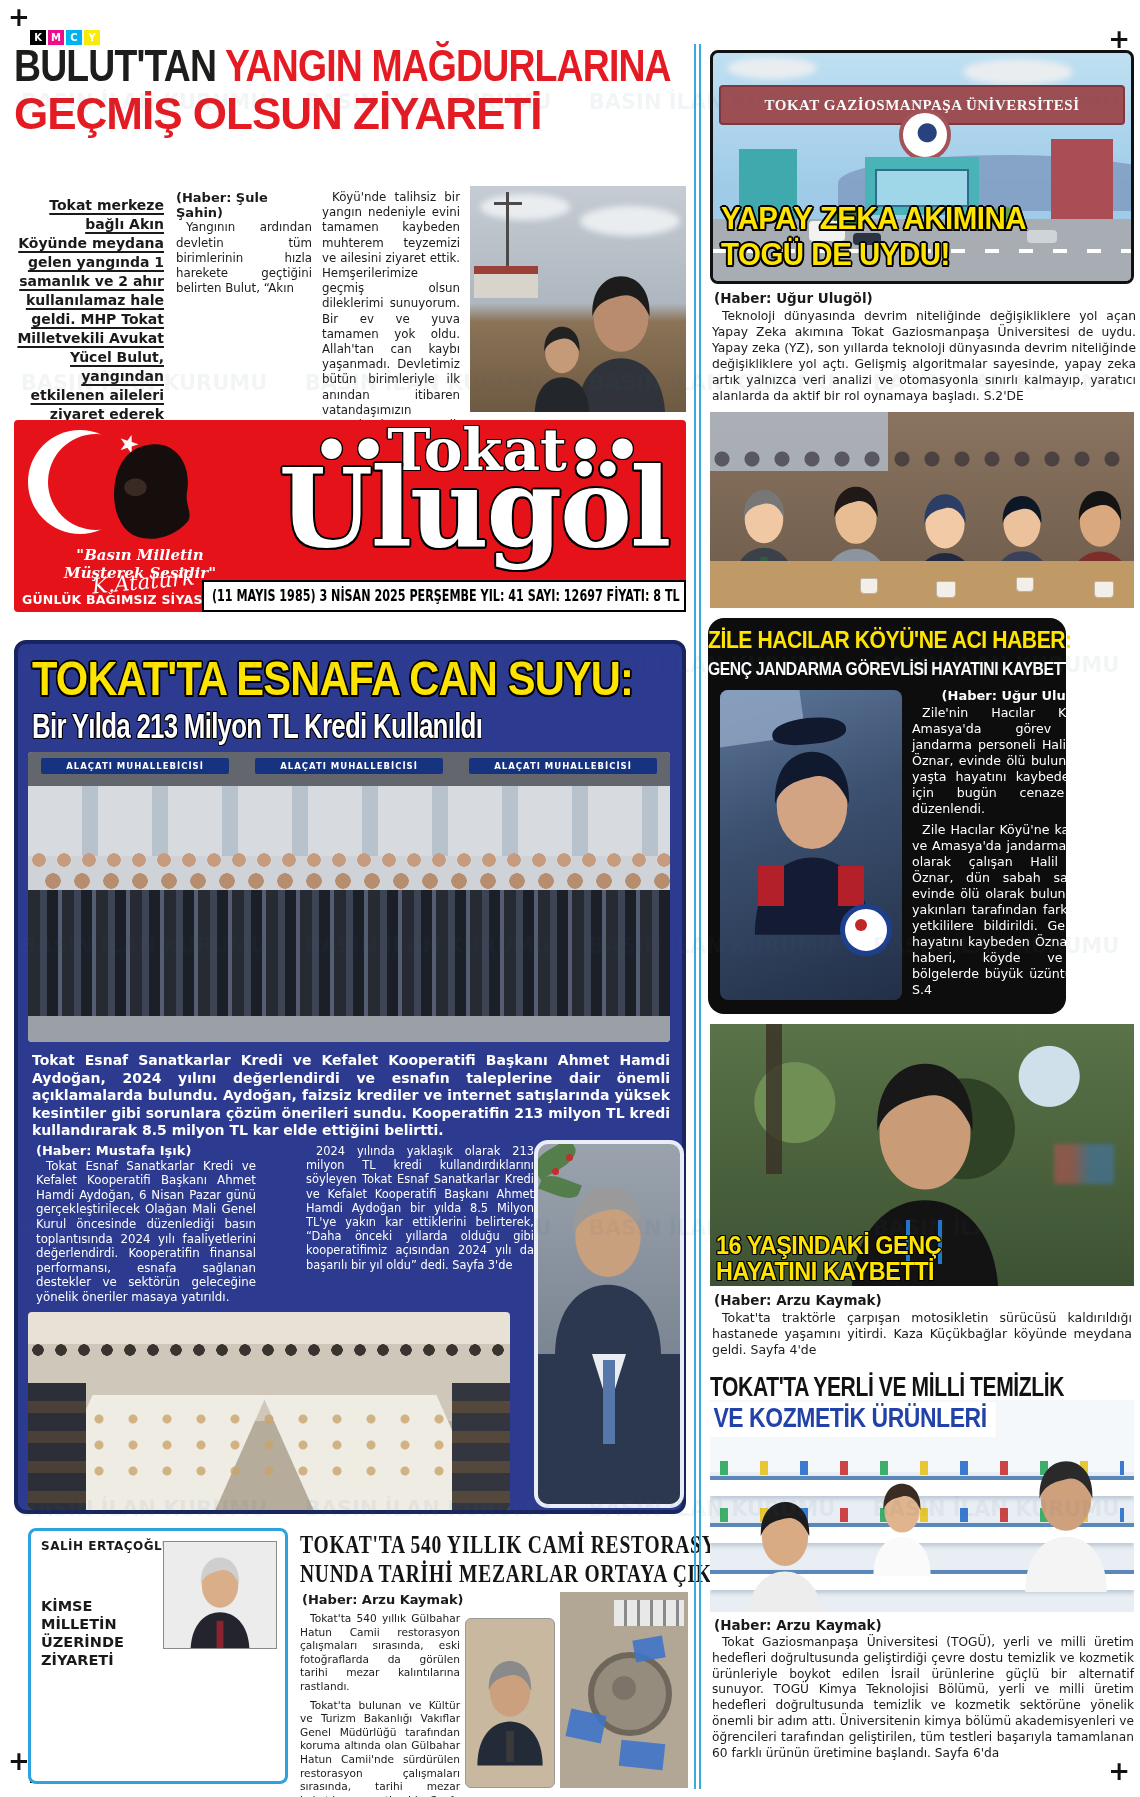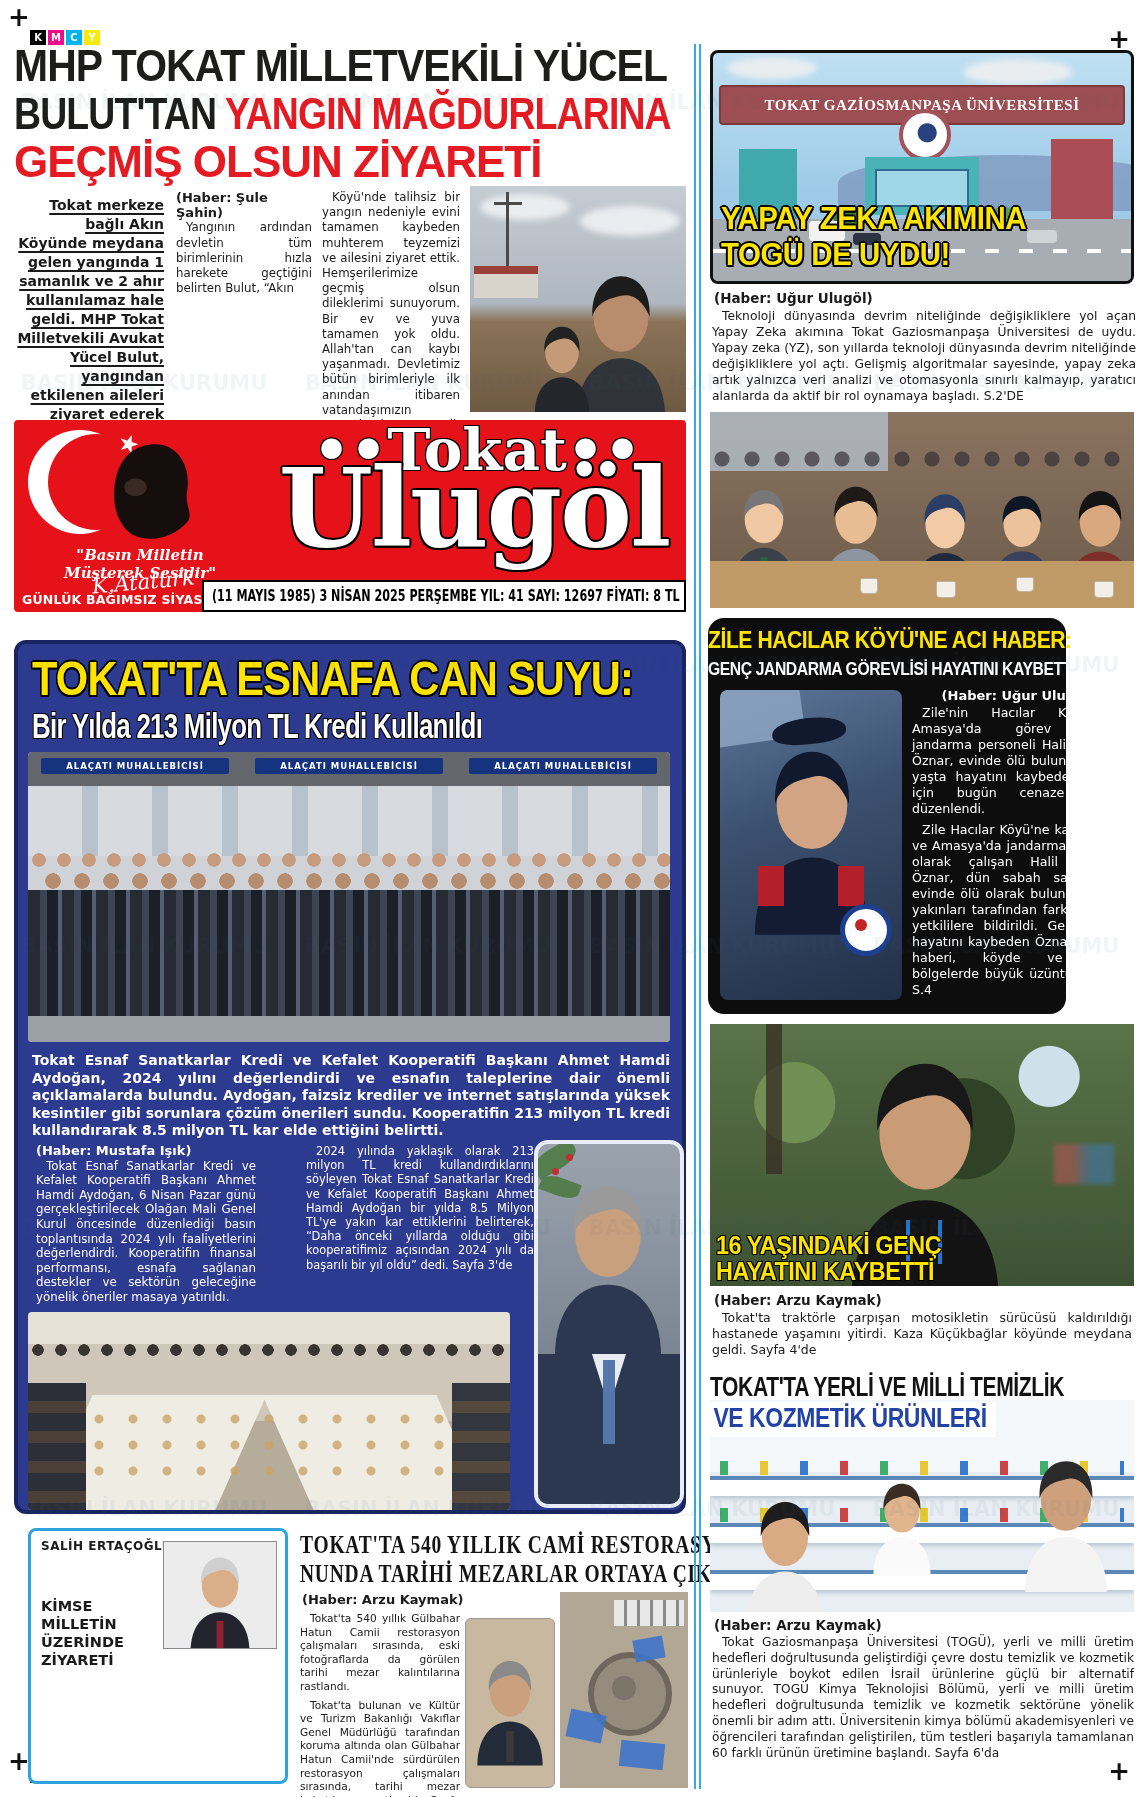--- a/index.html
+++ b/index.html
@@ -255,21 +255,20 @@
   <div class="cmyk" style="left:30px;top:1768px">
     <span class="ck">K</span>
     <span class="cm">M</span>
     <span class="cc">C</span>
     <span class="cy">Y</span>
   </div>
   <div class="plus" style="right:10px;top:1758px">+</div>
 
   <section>
     <h1 id="lead-h" style="margin:0">
-      <div class="lh"><span class="sx s93 hlb">MHP TOKAT MİLLETVEKİLİ YÜCEL</span></div>
       <div class="lh"><span class="sx s85"><span class="hlb">BULUT'TAN </span><span class="hlr">YANGIN MAĞDURLARINA</span></span></div>
       <div class="lh"><span class="sx hlr">GEÇMİŞ OLSUN ZİYARETİ</span></div>
     </h1>
     <div id="lead-intro">Tokat merkeze bağlı Akın Köyünde meydana gelen yangında 1 samanlık ve 2 ahır kullanılamaz hale geldi. MHP Tokat Milletvekili Avukat Yücel Bulut, yangından etkilenen aileleri ziyaret ederek geçmiş olsun dileklerini iletti.</div>
     <div id="lead-c2" class="leadcol">
       <div class="byl">(Haber: Şule Şahin)</div>
       <p>Yangının ardından devletin tüm birimlerinin hızla harekete geçtiğini belirten Bulut,  “Akın</p>
     </div>
     <div id="lead-c3" class="leadcol">
       <p>Köyü'nde talihsiz bir yangın nedeniyle evini tamamen kaybeden muhterem teyzemizi ve ailesini ziyaret ettik. Hemşerilerimize geçmiş olsun dileklerimi sunuyorum. Bir ev ve yuva tamamen yok oldu. Allah'tan can kaybı yaşanmadı. Devletimiz bütün birimleriyle ilk anından itibaren vatandaşımızın yanındaydı.” Dedi. SAYFA 2'DE</p>

